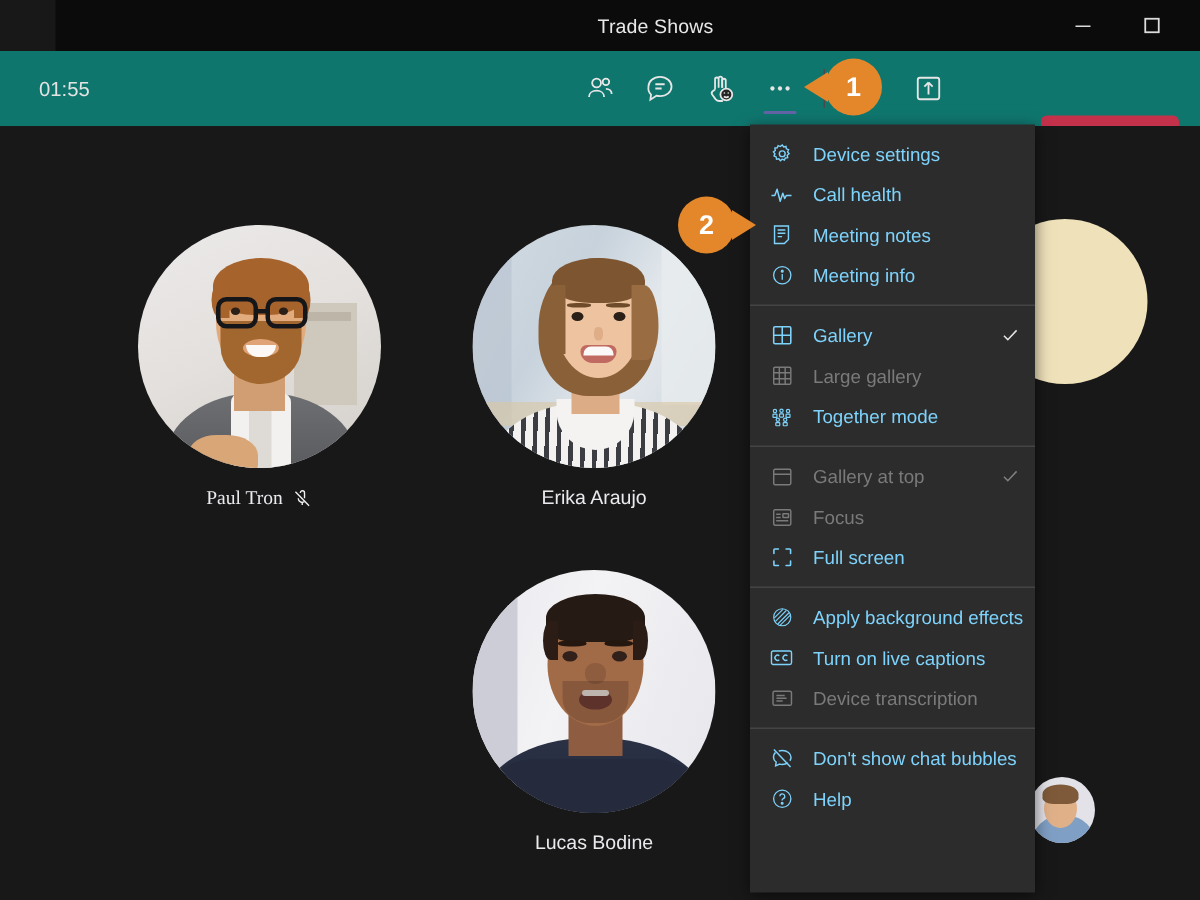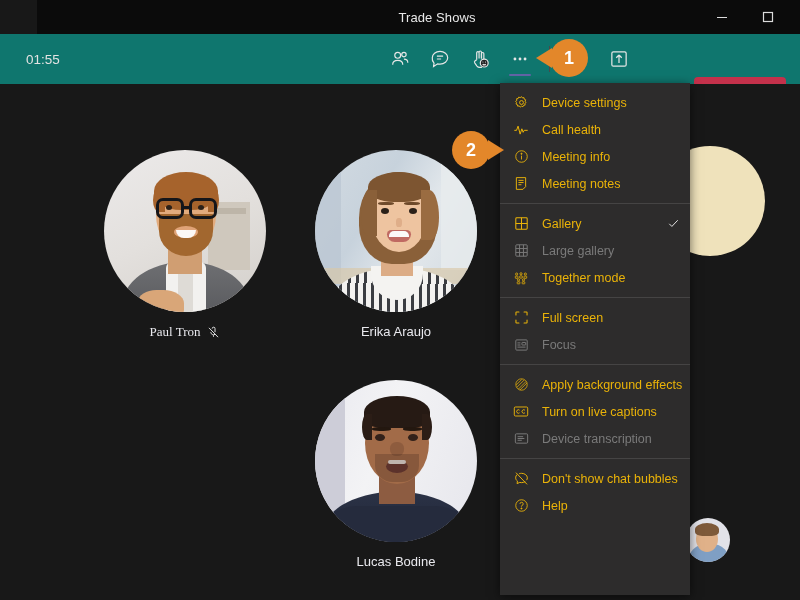--- a/index.html
+++ b/index.html
@@ -135,21 +135,21 @@
     width: 190px; height: 512px;
     background: #2d2c2c;
     z-index: 50;
     padding: 6px 0 0 0;
     box-shadow: 0 2px 10px rgba(0,0,0,.55);
   }
   .mi {
     height: 27px;
     display: flex; align-items: center;
     padding: 0 10px 0 11px;
-    color: #eab308; font-size: 12.5px;
+    color: #7dd3fc; font-size: 12.5px;
     cursor: pointer; position: relative;
   }
   .mi.disabled { color: #7a7a7a; cursor: default; }
   .mi .mi-ic {
     width: 20px; height: 16px; margin-right: 11px;
     display: inline-flex; align-items: center; justify-content: center;
     flex: 0 0 20px;
   }
   .mi .mi-label { flex: 1 1 auto; white-space: nowrap; }
   .mi .mi-check { width: 14px; display: inline-flex; justify-content: flex-end; }
@@ -250,21 +250,21 @@
       <span>Leave</span>
     </button>
   </div>
 
   <div id="stage">
 
     <div class="tile" style="left:655px;top:62px;">
       <div class="avatar" style="width:110px;height:110px;background:#efe2bb;"></div>
     </div>
 
-    <div class="tile" style="left:104px;top:66px;font-family:Liberation Serif, serif;">
+    <div class="tile" style="left:92px;top:66px;font-family:Liberation Serif, serif;">
       <div class="avatar" style="width:162px;height:162px;">
         <div class="ph">
           <div class="ph-bg" style="background:linear-gradient(155deg,#eceaea 0%,#e3e0dd 48%,#d3cfca 100%)"></div>
           <div style="position:absolute;left:104px;top:52px;width:42px;height:68px;background:#cfc8bd;"></div>
           <div style="position:absolute;left:106px;top:58px;width:36px;height:6px;background:#bdb5a8;"></div>
 
           <div class="torso" style="left:18px;top:112px;width:128px;height:64px;background:linear-gradient(180deg,#6e6f72,#55565a);"></div>
           <div style="position:absolute;left:62px;top:112px;width:40px;height:58px;background:#f2f1ef;border-radius:6px 6px 0 0;"></div>
           <div style="position:absolute;left:74px;top:116px;width:15px;height:48px;background:#dedbd6;"></div>
 
@@ -406,38 +406,38 @@
         <svg width="16" height="14" viewBox="0 0 24 20" fill="none" stroke="currentColor" stroke-width="1.5" stroke-linejoin="round">
           <path d="M2 10.5h3.3L7.6 4.2l3.1 12 2.6-8 1.9 5.3 1.6-3h5.2"></path>
         </svg>
       </span>
       <span class="mi-label">Call health</span>
       <span class="mi-check"></span>
     </div>
 
     <div class="mi">
       <span class="mi-ic">
+        <svg width="14" height="15" viewBox="0 0 20 22" fill="none" stroke="currentColor" stroke-width="1.4">
+          <path d="M3.2 2.4h13.6v13.2l-4 4H3.2z"></path>
+          <path d="M6.2 6.4h7.6M6.2 9.6h7.6M6.2 12.8h4.4"></path>
+        </svg>
+      </span>
+      <span class="mi-label">Meeting notes</span>
+      <span class="mi-check"></span>
+    </div>
+
+    <div class="mi">
+      <span class="mi-ic">
         <svg width="15" height="15" viewBox="0 0 24 24" fill="none" stroke="currentColor" stroke-width="1.4">
           <circle cx="12" cy="12" r="9.2"></circle>
             <path d="M12 10.6v6.2"></path>
             <circle cx="12" cy="7.6" r=".95" fill="currentColor"></circle>
         </svg>
       </span>
       <span class="mi-label">Meeting info</span>
-      <span class="mi-check"></span>
-    </div>
-
-    <div class="mi">
-      <span class="mi-ic">
-        <svg width="14" height="15" viewBox="0 0 20 22" fill="none" stroke="currentColor" stroke-width="1.4">
-          <path d="M3.2 2.4h13.6v13.2l-4 4H3.2z"></path>
-          <path d="M6.2 6.4h7.6M6.2 9.6h7.6M6.2 12.8h4.4"></path>
-        </svg>
-      </span>
-      <span class="mi-label">Meeting notes</span>
       <span class="mi-check"></span>
     </div>
 
     <div class="menu-sep"></div>
 
     <div class="mi">
       <span class="mi-ic">
         <svg width="15" height="15" viewBox="0 0 20 20" fill="none" stroke="currentColor" stroke-width="1.4">
           <rect x="2.4" y="2.4" width="15.2" height="15.2" rx="1.2"></rect>
             <path d="M10 2.4v15.2M2.4 10h15.2"></path>
@@ -476,43 +476,57 @@
           <rect x="5.8" y="14.2" width="3.6" height="2.8" rx=".5"></rect>
           <rect x="12.6" y="14.2" width="3.6" height="2.8" rx=".5"></rect>
         </svg>
       </span>
       <span class="mi-label">Together mode</span>
       <span class="mi-check"></span>
     </div>
 
     <div class="menu-sep"></div>
 
-
-    <div class="mi">
-      <span class="mi-ic">
-        <svg width="15" height="15" viewBox="0 0 20 20" fill="none" stroke="currentColor" stroke-width="1.4" stroke-linecap="round">
-          <path d="M2.6 6.6V3.4a.8.8 0 0 1 .8-.8h3.2M13.4 2.6h3.2a.8.8 0 0 1 .8.8v3.2M17.4 13.4v3.2a.8.8 0 0 1-.8.8h-3.2M6.6 17.4H3.4a.8.8 0 0 1-.8-.8v-3.2"></path>
-        </svg>
-      </span>
-      <span class="mi-label">Full screen</span>
-      <span class="mi-check"></span>
+    <div class="mi disabled">
+      <span class="mi-ic">
+        <svg width="15" height="14" viewBox="0 0 20 18" fill="none" stroke="currentColor" stroke-width="1.3">
+          <rect x="2.4" y="2.2" width="15.2" height="13.6" rx="1.2"></rect>
+            <path d="M2.4 6.6h15.2"></path>
+        </svg>
+      </span>
+      <span class="mi-label">Gallery at top</span>
+      <span class="mi-check">
+        <svg width="13" height="13" viewBox="0 0 20 20" fill="none" stroke="#7f7f7f" stroke-width="1.5">
+            <path d="M3.5 10.5l4 4 9-9.5"></path>
+          </svg>
+      </span>
     </div>
 
     <div class="mi disabled">
       <span class="mi-ic">
         <svg width="15" height="14" viewBox="0 0 20 18" fill="none" stroke="currentColor" stroke-width="1.3">
           <rect x="2.4" y="2.2" width="15.2" height="13.6" rx="1.2"></rect>
           <rect x="10.6" y="5.6" width="5" height="3.4" rx=".5"></rect>
           <path d="M4.6 6.2h4M4.6 9h4M4.6 11.8h10.8"></path>
         </svg>
       </span>
       <span class="mi-label">Focus</span>
       <span class="mi-check"></span>
     </div>
 
+    <div class="mi">
+      <span class="mi-ic">
+        <svg width="15" height="15" viewBox="0 0 20 20" fill="none" stroke="currentColor" stroke-width="1.4" stroke-linecap="round">
+          <path d="M2.6 6.6V3.4a.8.8 0 0 1 .8-.8h3.2M13.4 2.6h3.2a.8.8 0 0 1 .8.8v3.2M17.4 13.4v3.2a.8.8 0 0 1-.8.8h-3.2M6.6 17.4H3.4a.8.8 0 0 1-.8-.8v-3.2"></path>
+        </svg>
+      </span>
+      <span class="mi-label">Full screen</span>
+      <span class="mi-check"></span>
+    </div>
+
     <div class="menu-sep"></div>
 
     <div class="mi">
       <span class="mi-ic">
         <svg width="15" height="15" viewBox="0 0 20 20" fill="none" stroke="currentColor" stroke-width="1">
           <circle cx="10" cy="10" r="7.6"></circle>
           <path d="M4 13.6 13.6 4M6 16 16 6M3 10.6 10.6 3M7.8 17.4 17.4 7.8"></path>
         </svg>
       </span>
       <span class="mi-label">Apply background effects</span>

